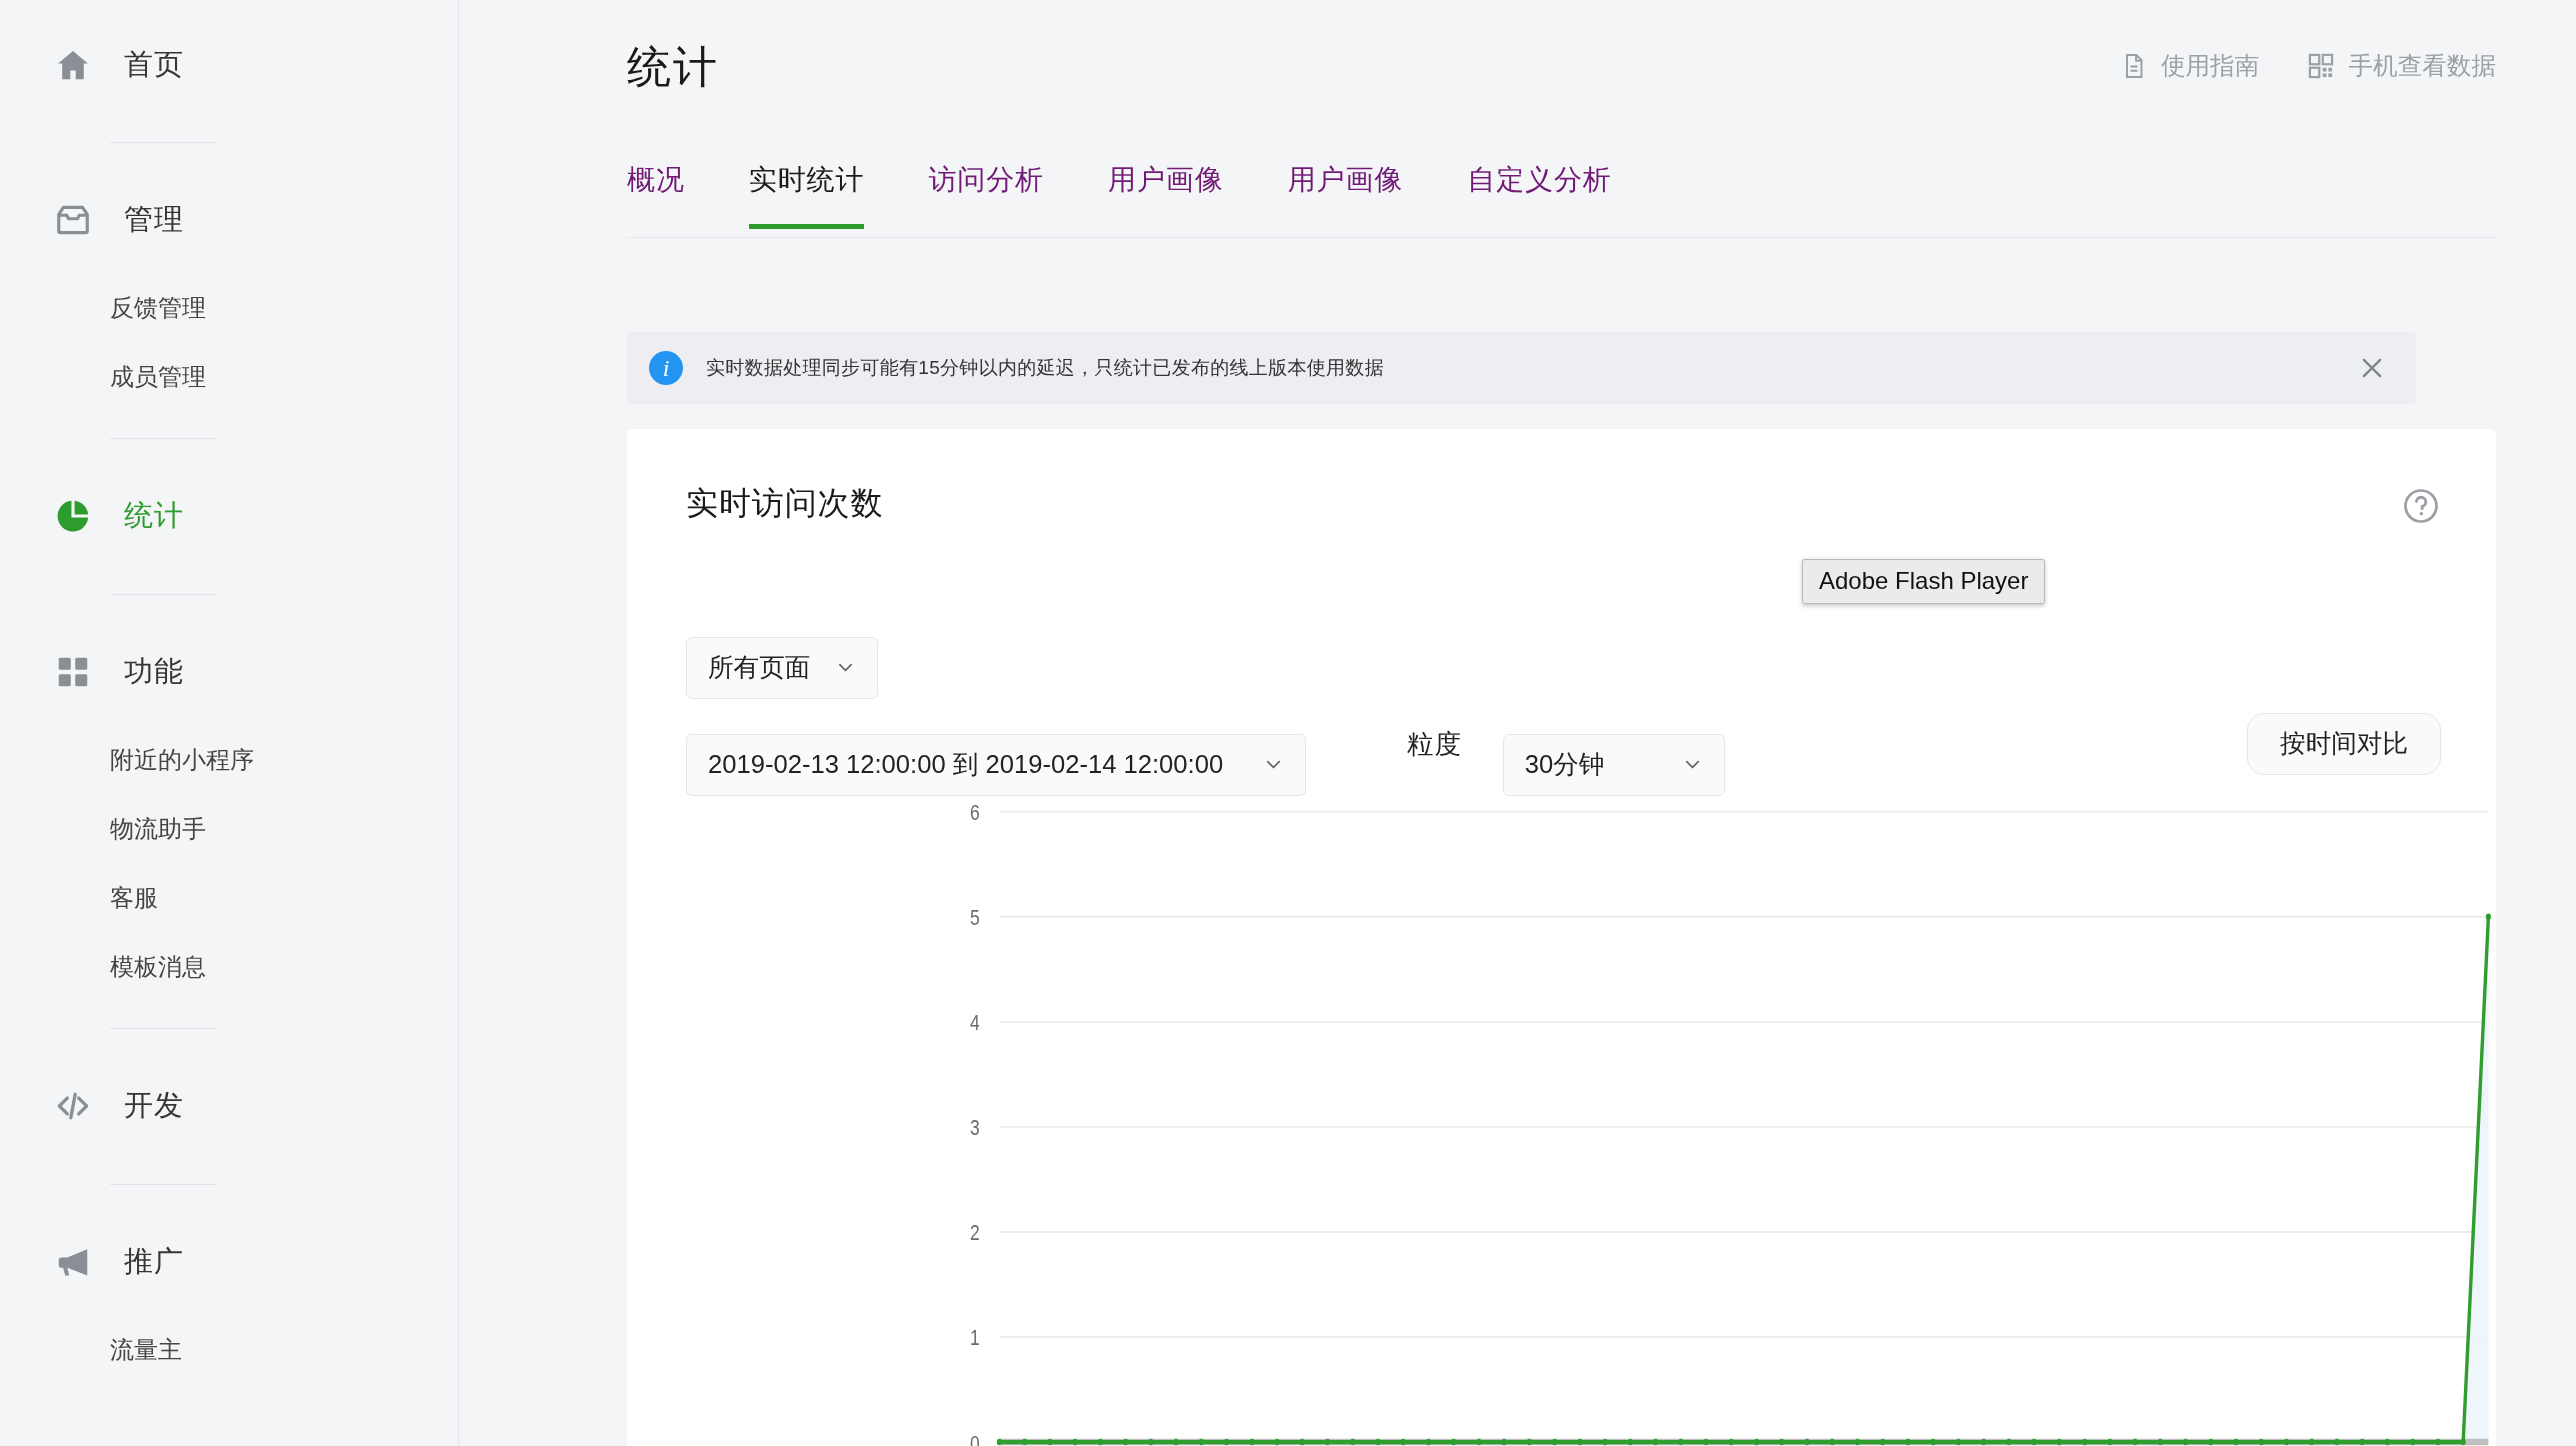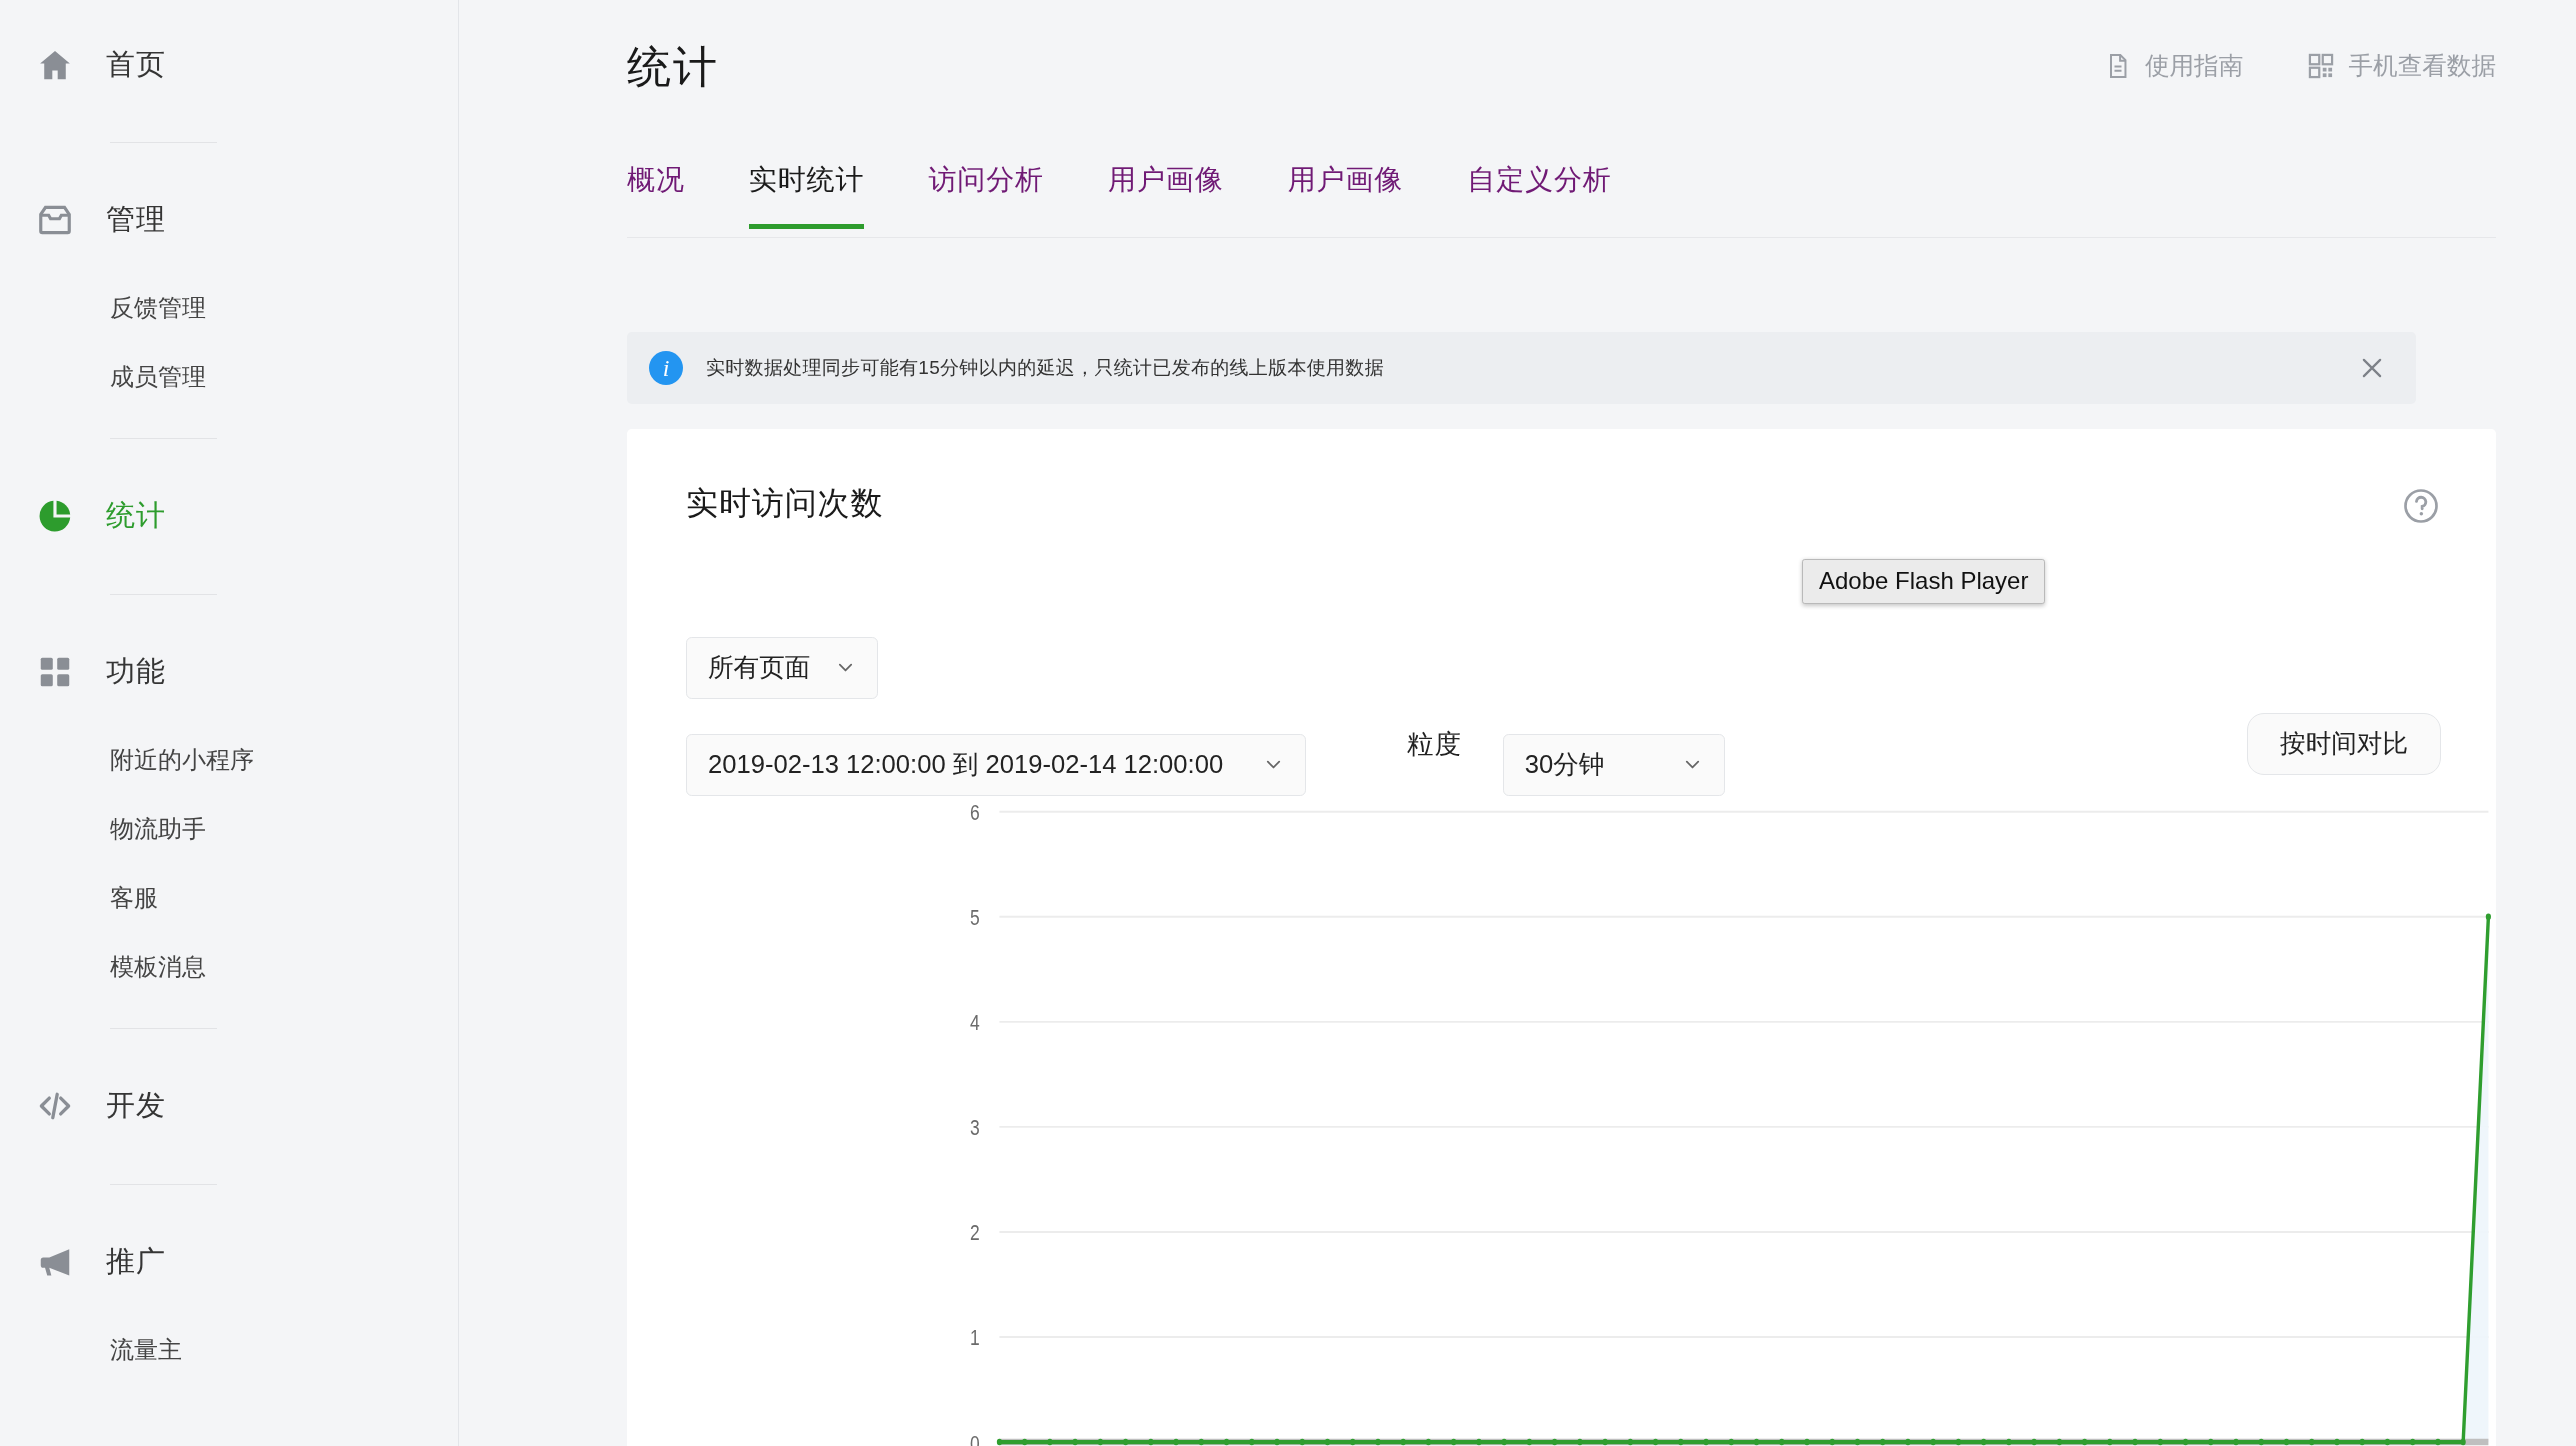--- a/index.html
+++ b/index.html
@@ -17,21 +17,21 @@
     background: #f4f5f7;
     border-right: 1.9px solid #e3e5e9;
     flex: 0 0 459px;
     position: relative;
     overflow: hidden;
   }
   .nav-group { position: relative; }
   .nav-top {
     display: flex; align-items: center;
     height: 87px;
-    padding-left: 34px;
+    padding-left: 52px;
   }
   .nav-ico {
     width: 42px; height: 42px;
     flex: 0 0 42px;
     display: flex; align-items: center; justify-content: center;
     margin-right: 30px;
   }
   .nav-ico svg { display: block; }
   .nav-top-label {
     font-size: 29px;
@@ -70,21 +70,21 @@
     position: absolute;
     left: 168px; top: 38px;
     font-size: 44px;
     color: #1a1a1a;
     letter-spacing: 1.9px;
   }
   .topright {
     position: absolute;
     right: 80px; top: 49px;
     display: flex; align-items: center;
-    gap: 64px;
+    gap: 48px;
   }
   .tr-item {
     display: flex; align-items: center;
     gap: 13.2px;
     color: #9b9fa6;
     font-size: 24.6px;
     cursor: pointer;
   }
   .tr-item svg { display: block; }
 

